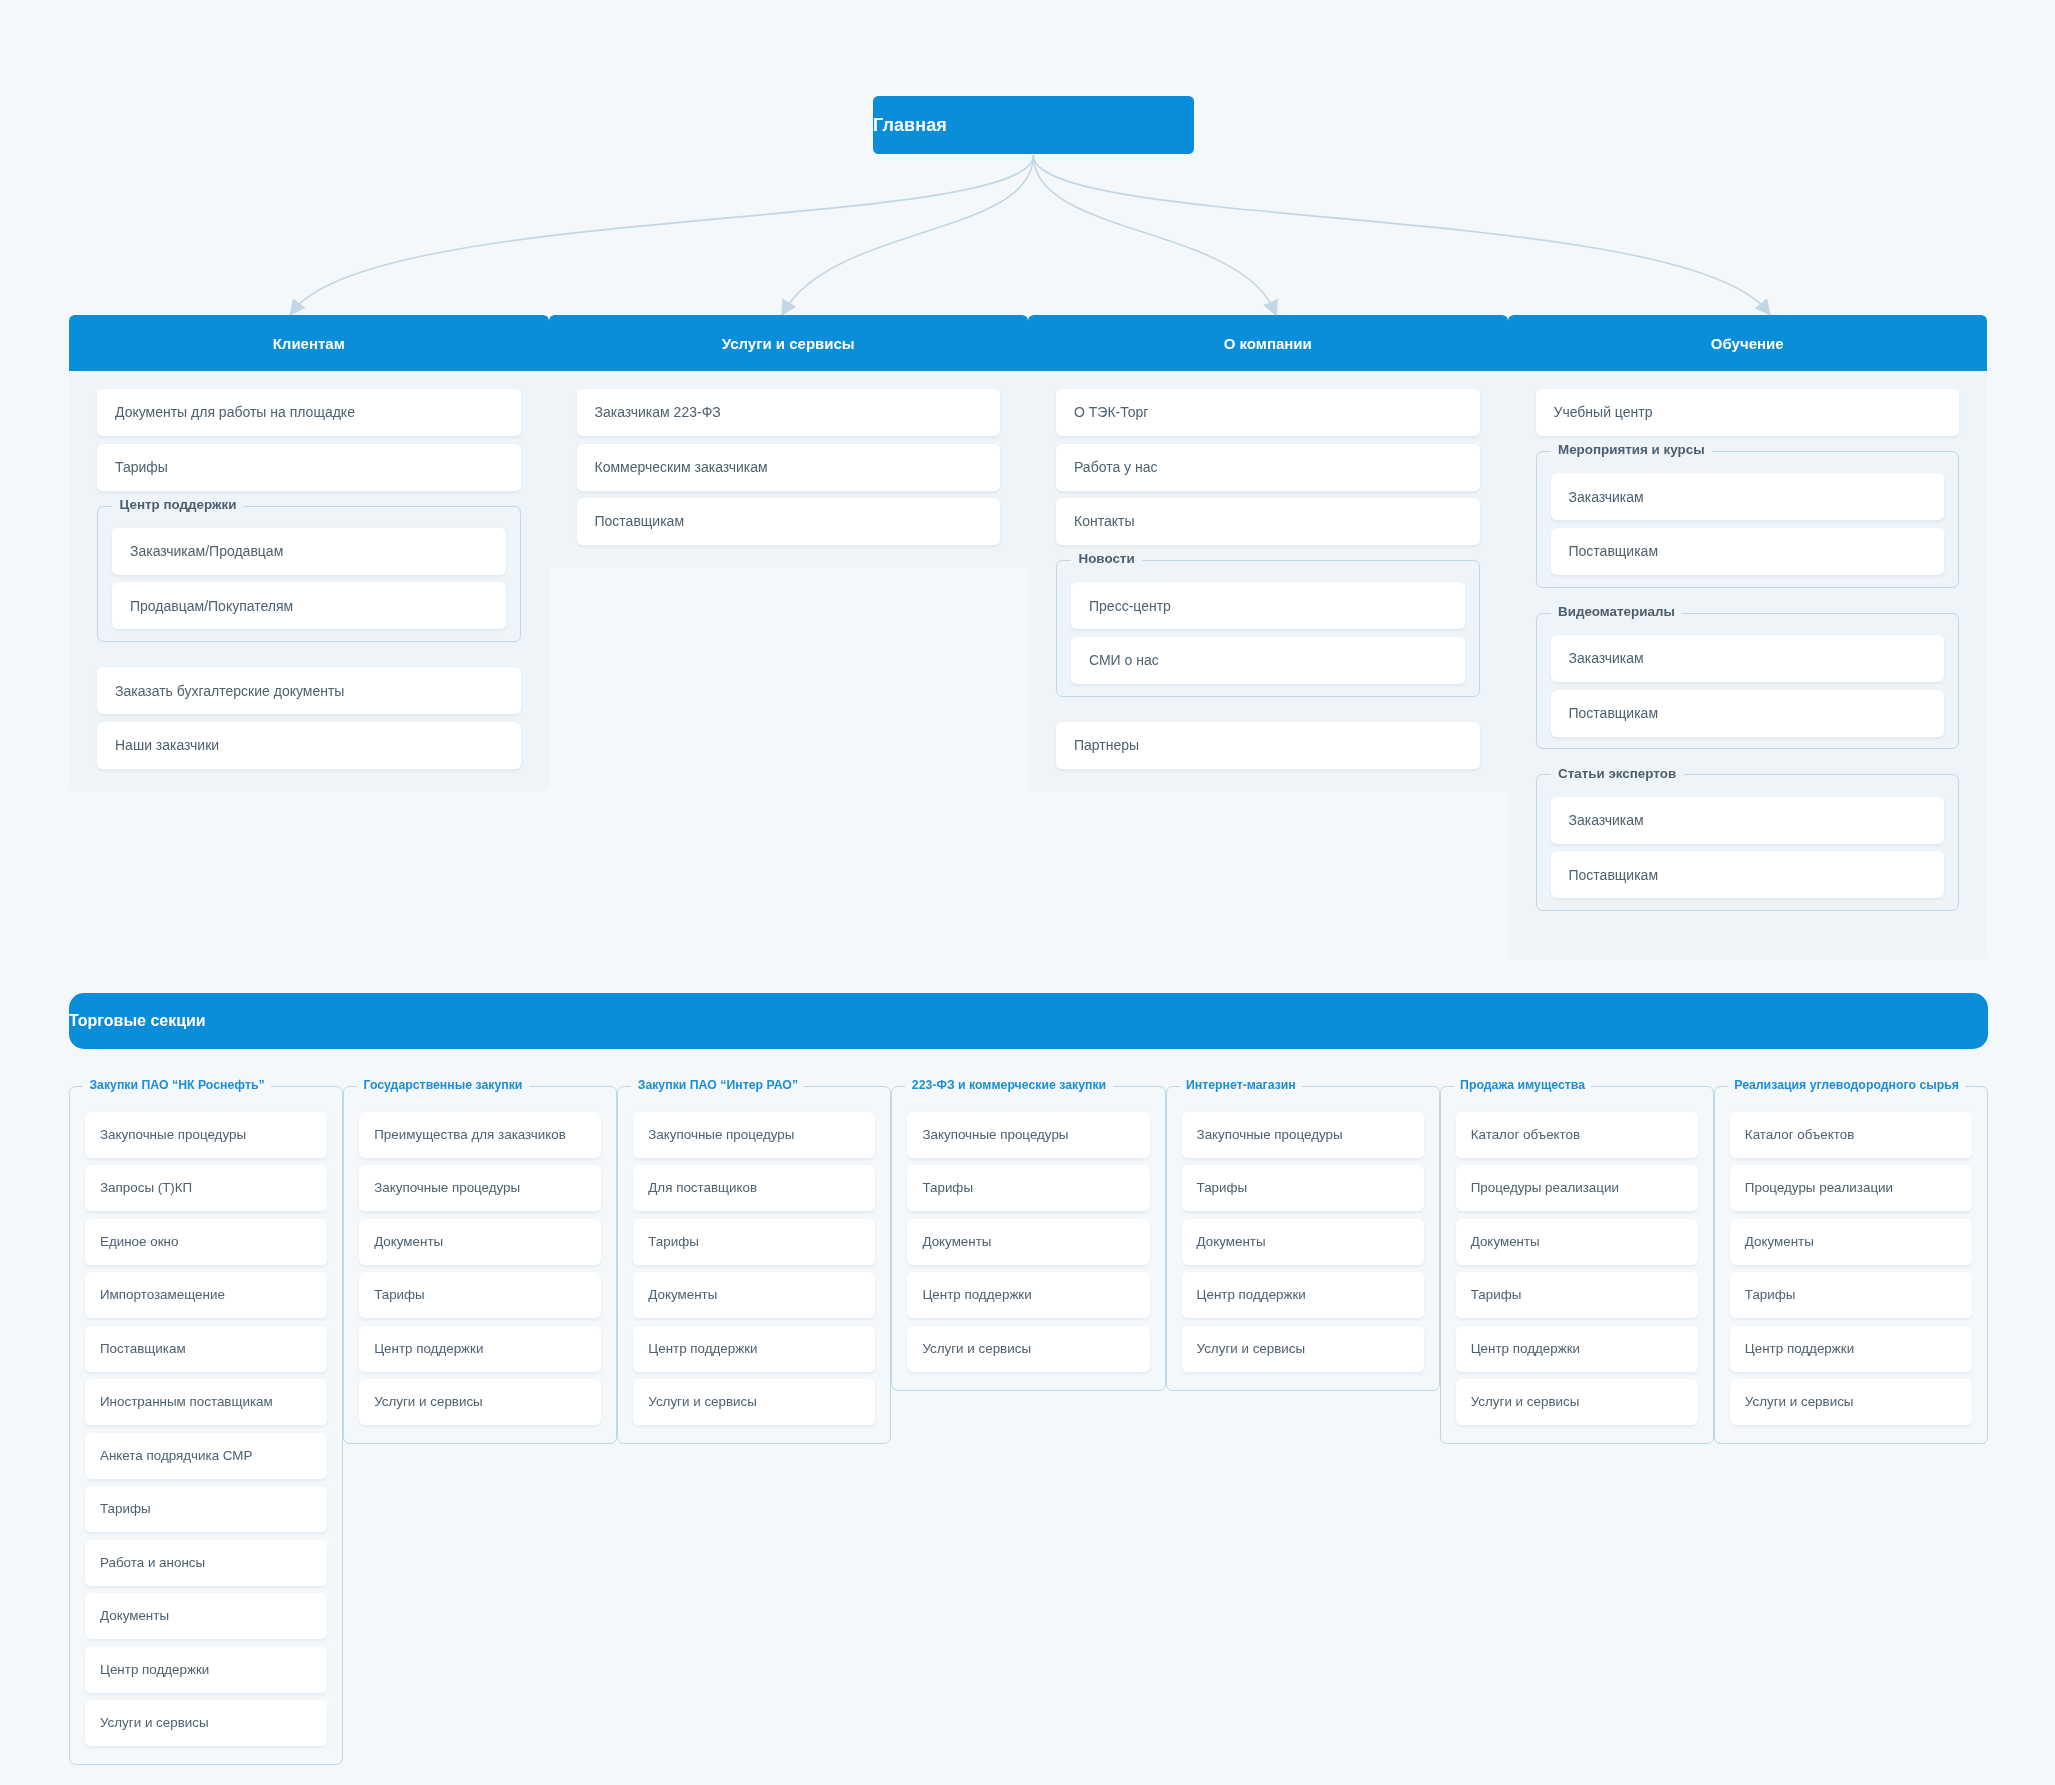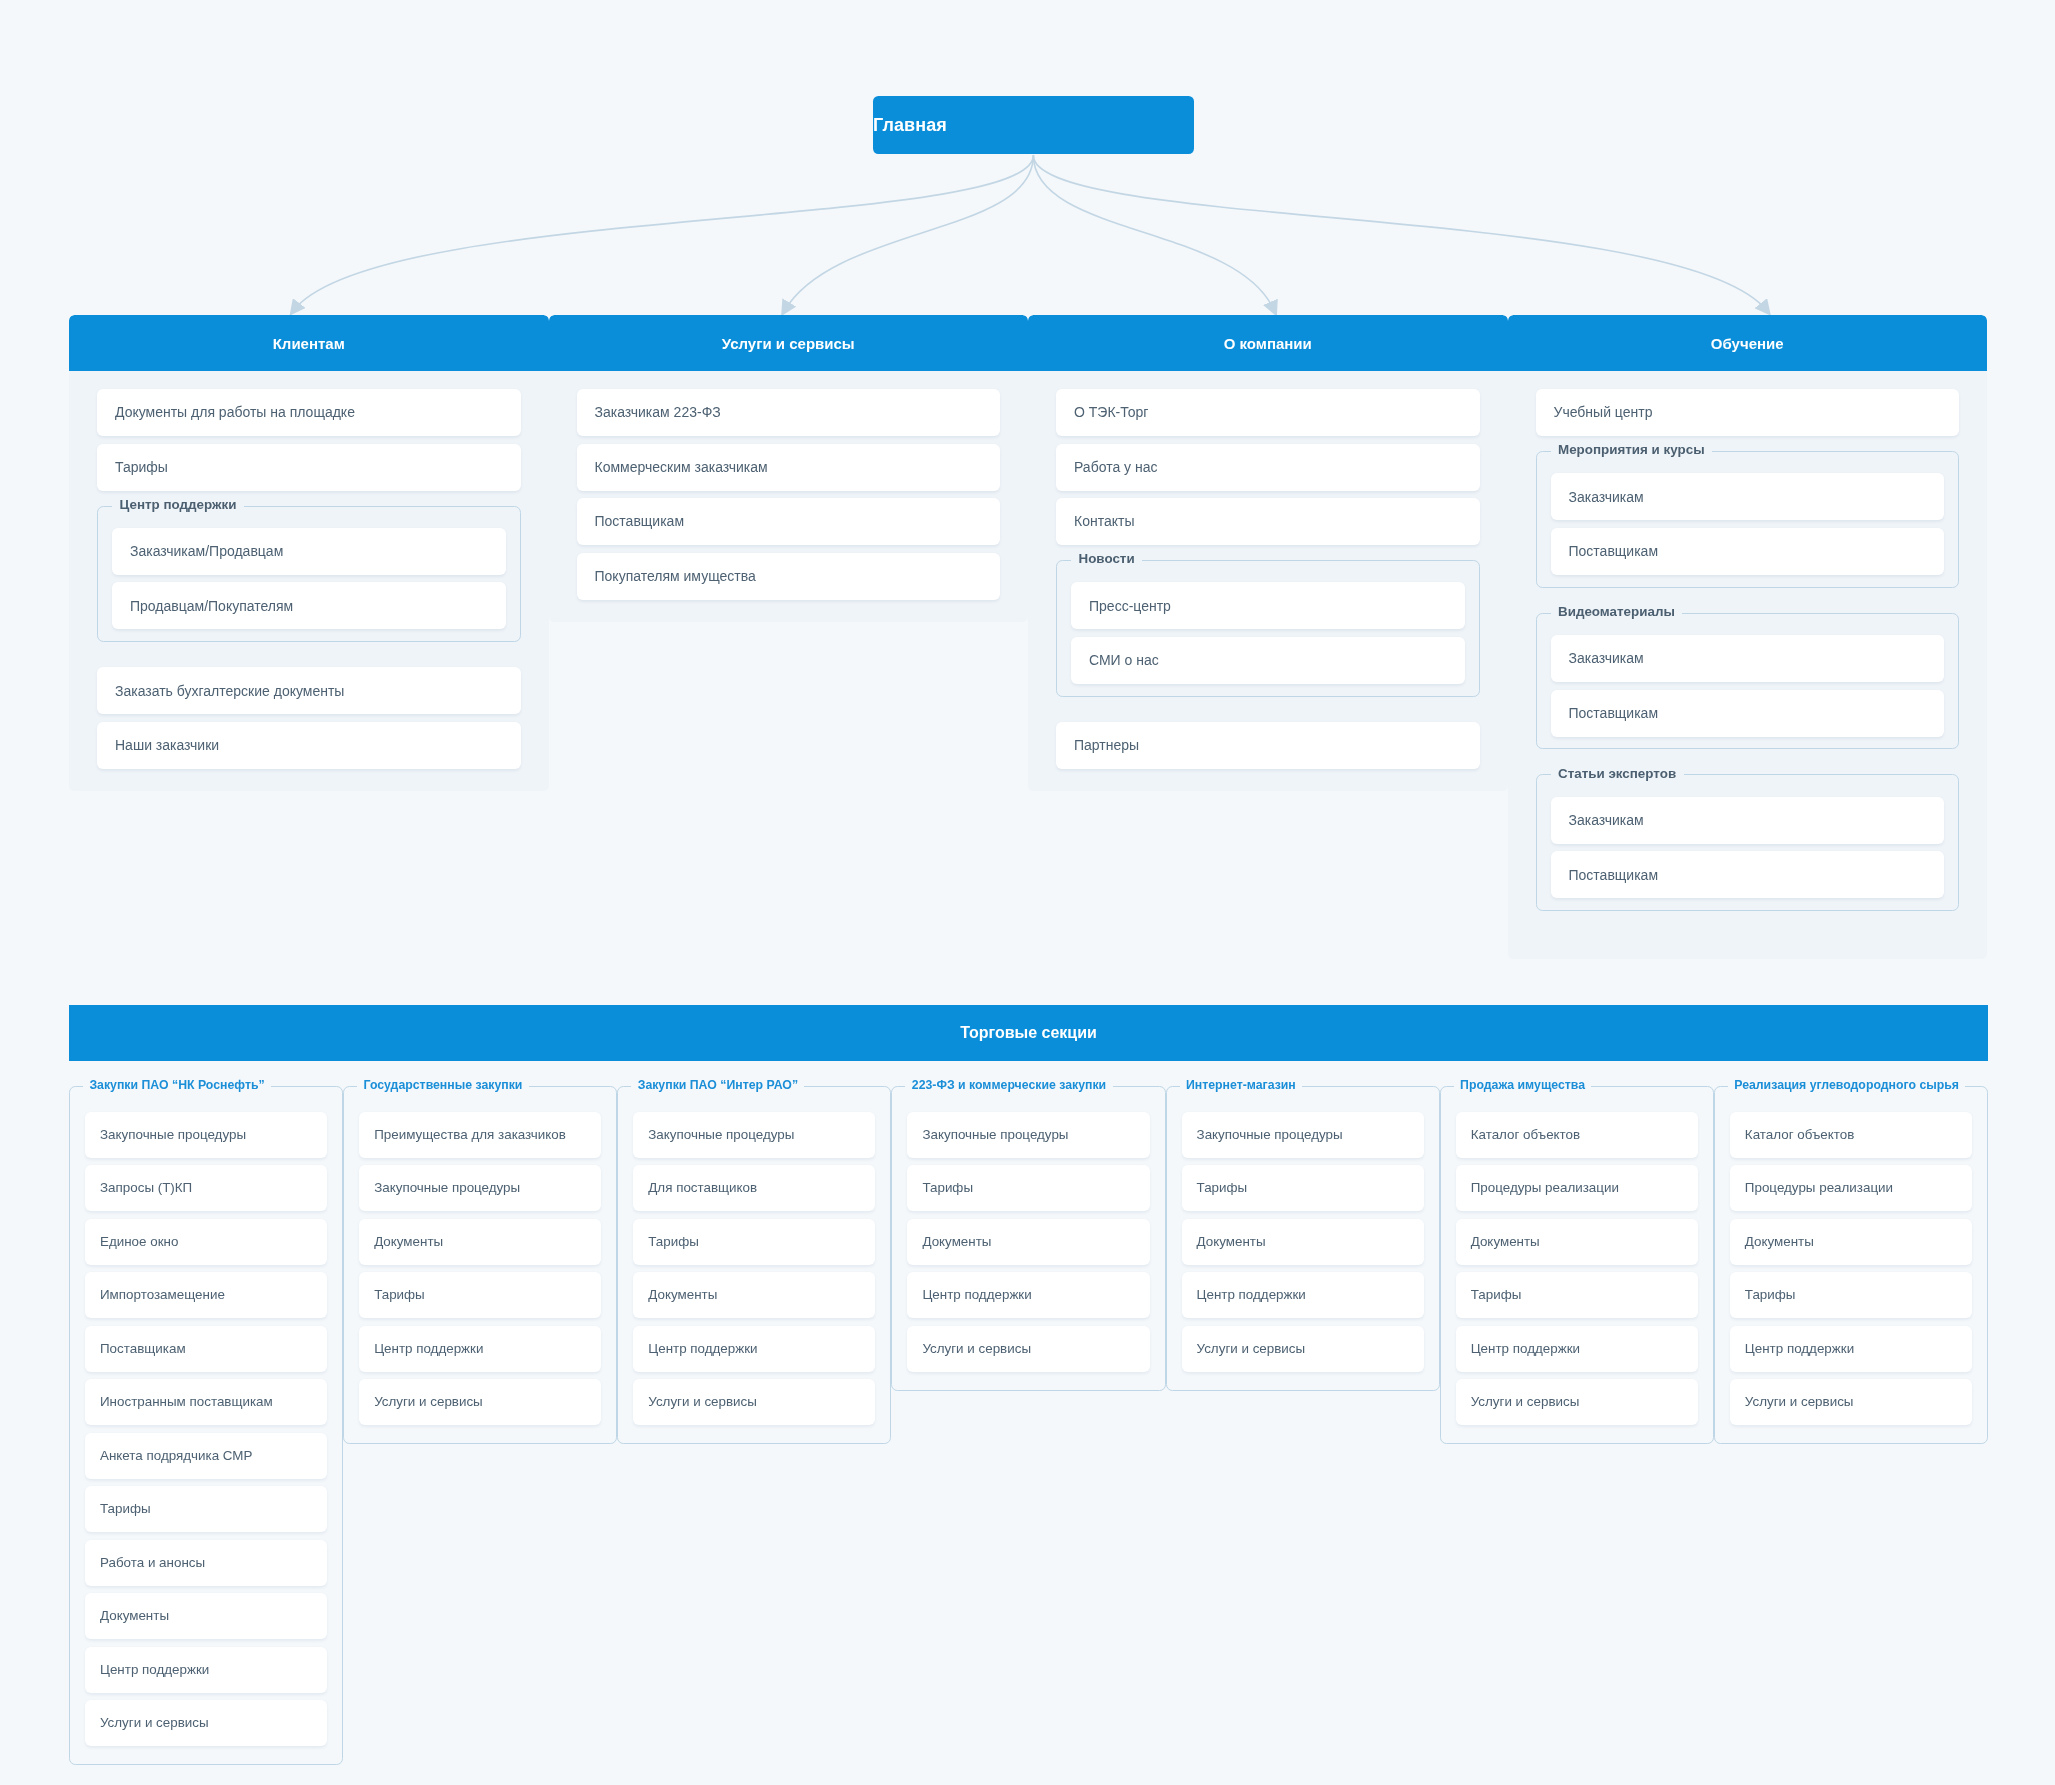--- a/index.html
+++ b/index.html
@@ -120,26 +120,25 @@
   .col-body > .leaf:last-child { margin-bottom: 0; }
 
   
   .trade-banner {
     position: absolute;
     left: 69px;
     top: 993px;
     width: 1919px;
     height: 56px;
     background: #0a8ed9;
-    border-radius: 0;
+    border-radius: 15px;
     display: flex;
     align-items: center;
-    justify-content: center;
+    justify-content: flex-start;
     z-index: 2;
-    margin-top: 12px;
   }
   .trade-banner span {
     color: #fff;
     font-size: 16px;
     font-weight: bold;
   }
 
   
   .trade-row {
     position: absolute;
@@ -234,23 +233,20 @@
         <div class="col-body">
           <div class="leaf">
             <span>Заказчикам 223-ФЗ</span>
           </div>
           <div class="leaf">
             <span>Коммерческим заказчикам</span>
           </div>
           <div class="leaf">
             <span>Поставщикам</span>
           </div>
-          <div class="leaf">
-            <span>Покупателям имущества</span>
-          </div>
         </div>
       </div>
       <div class="col">
         <div class="col-head">
           <span>О компании</span>
         </div>
         <div class="col-body">
           <div class="leaf">
             <span>О ТЭК-Торг</span>
           </div>

